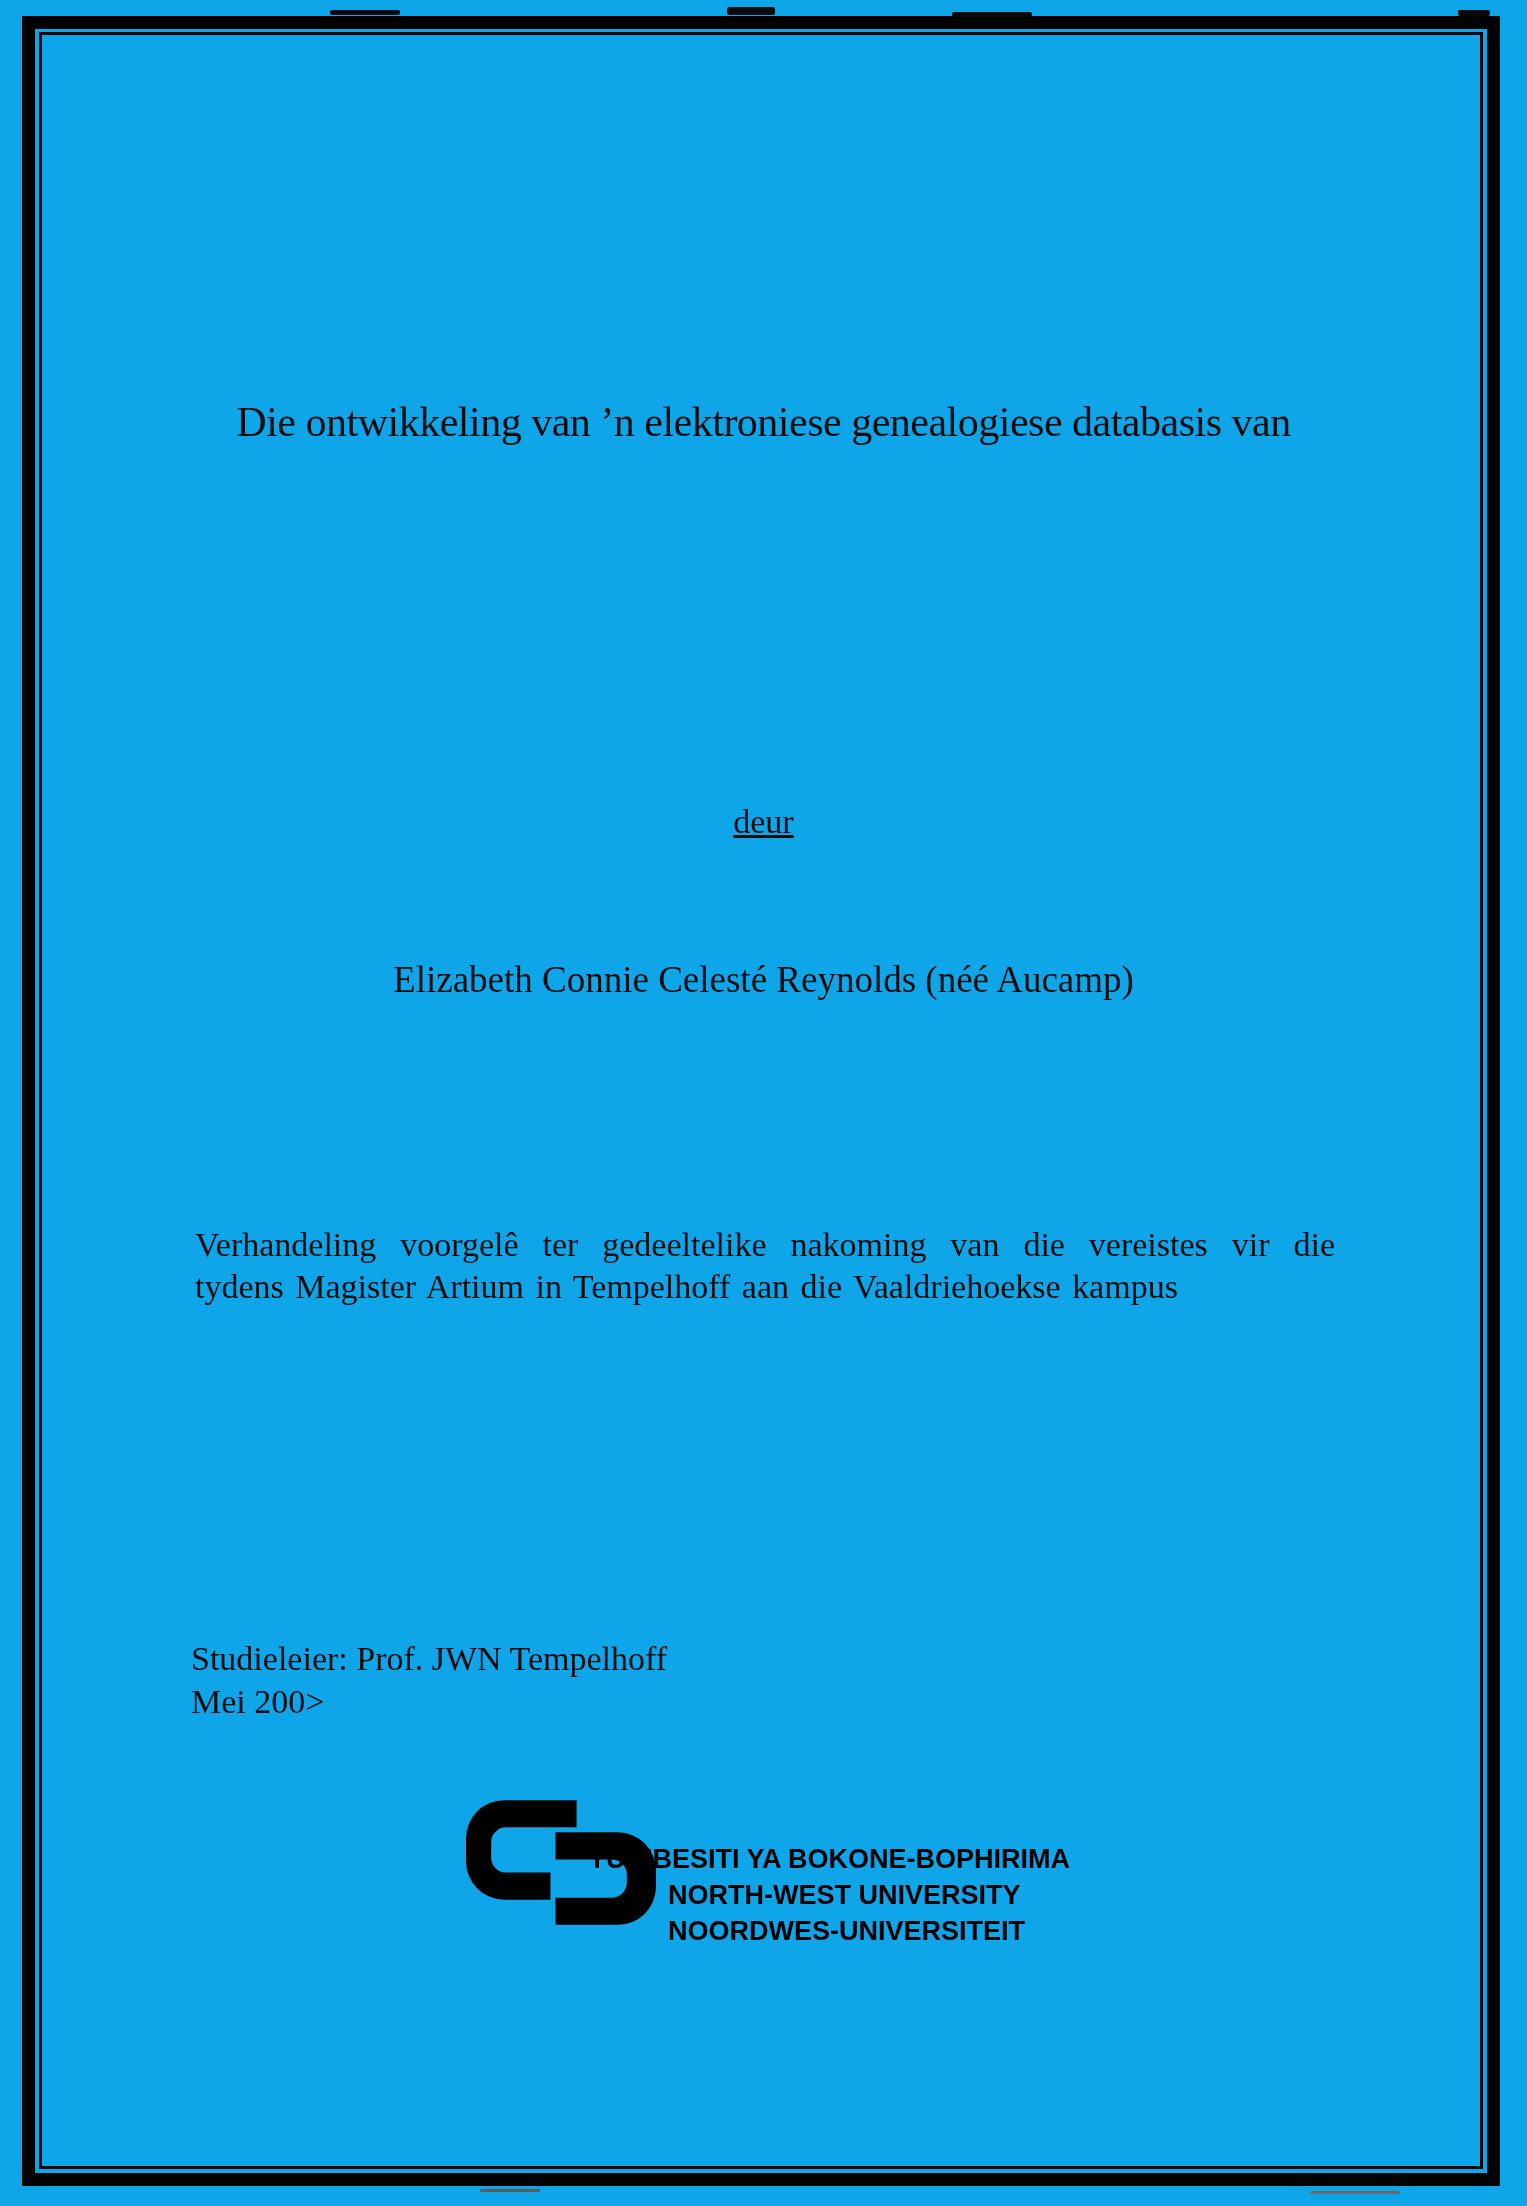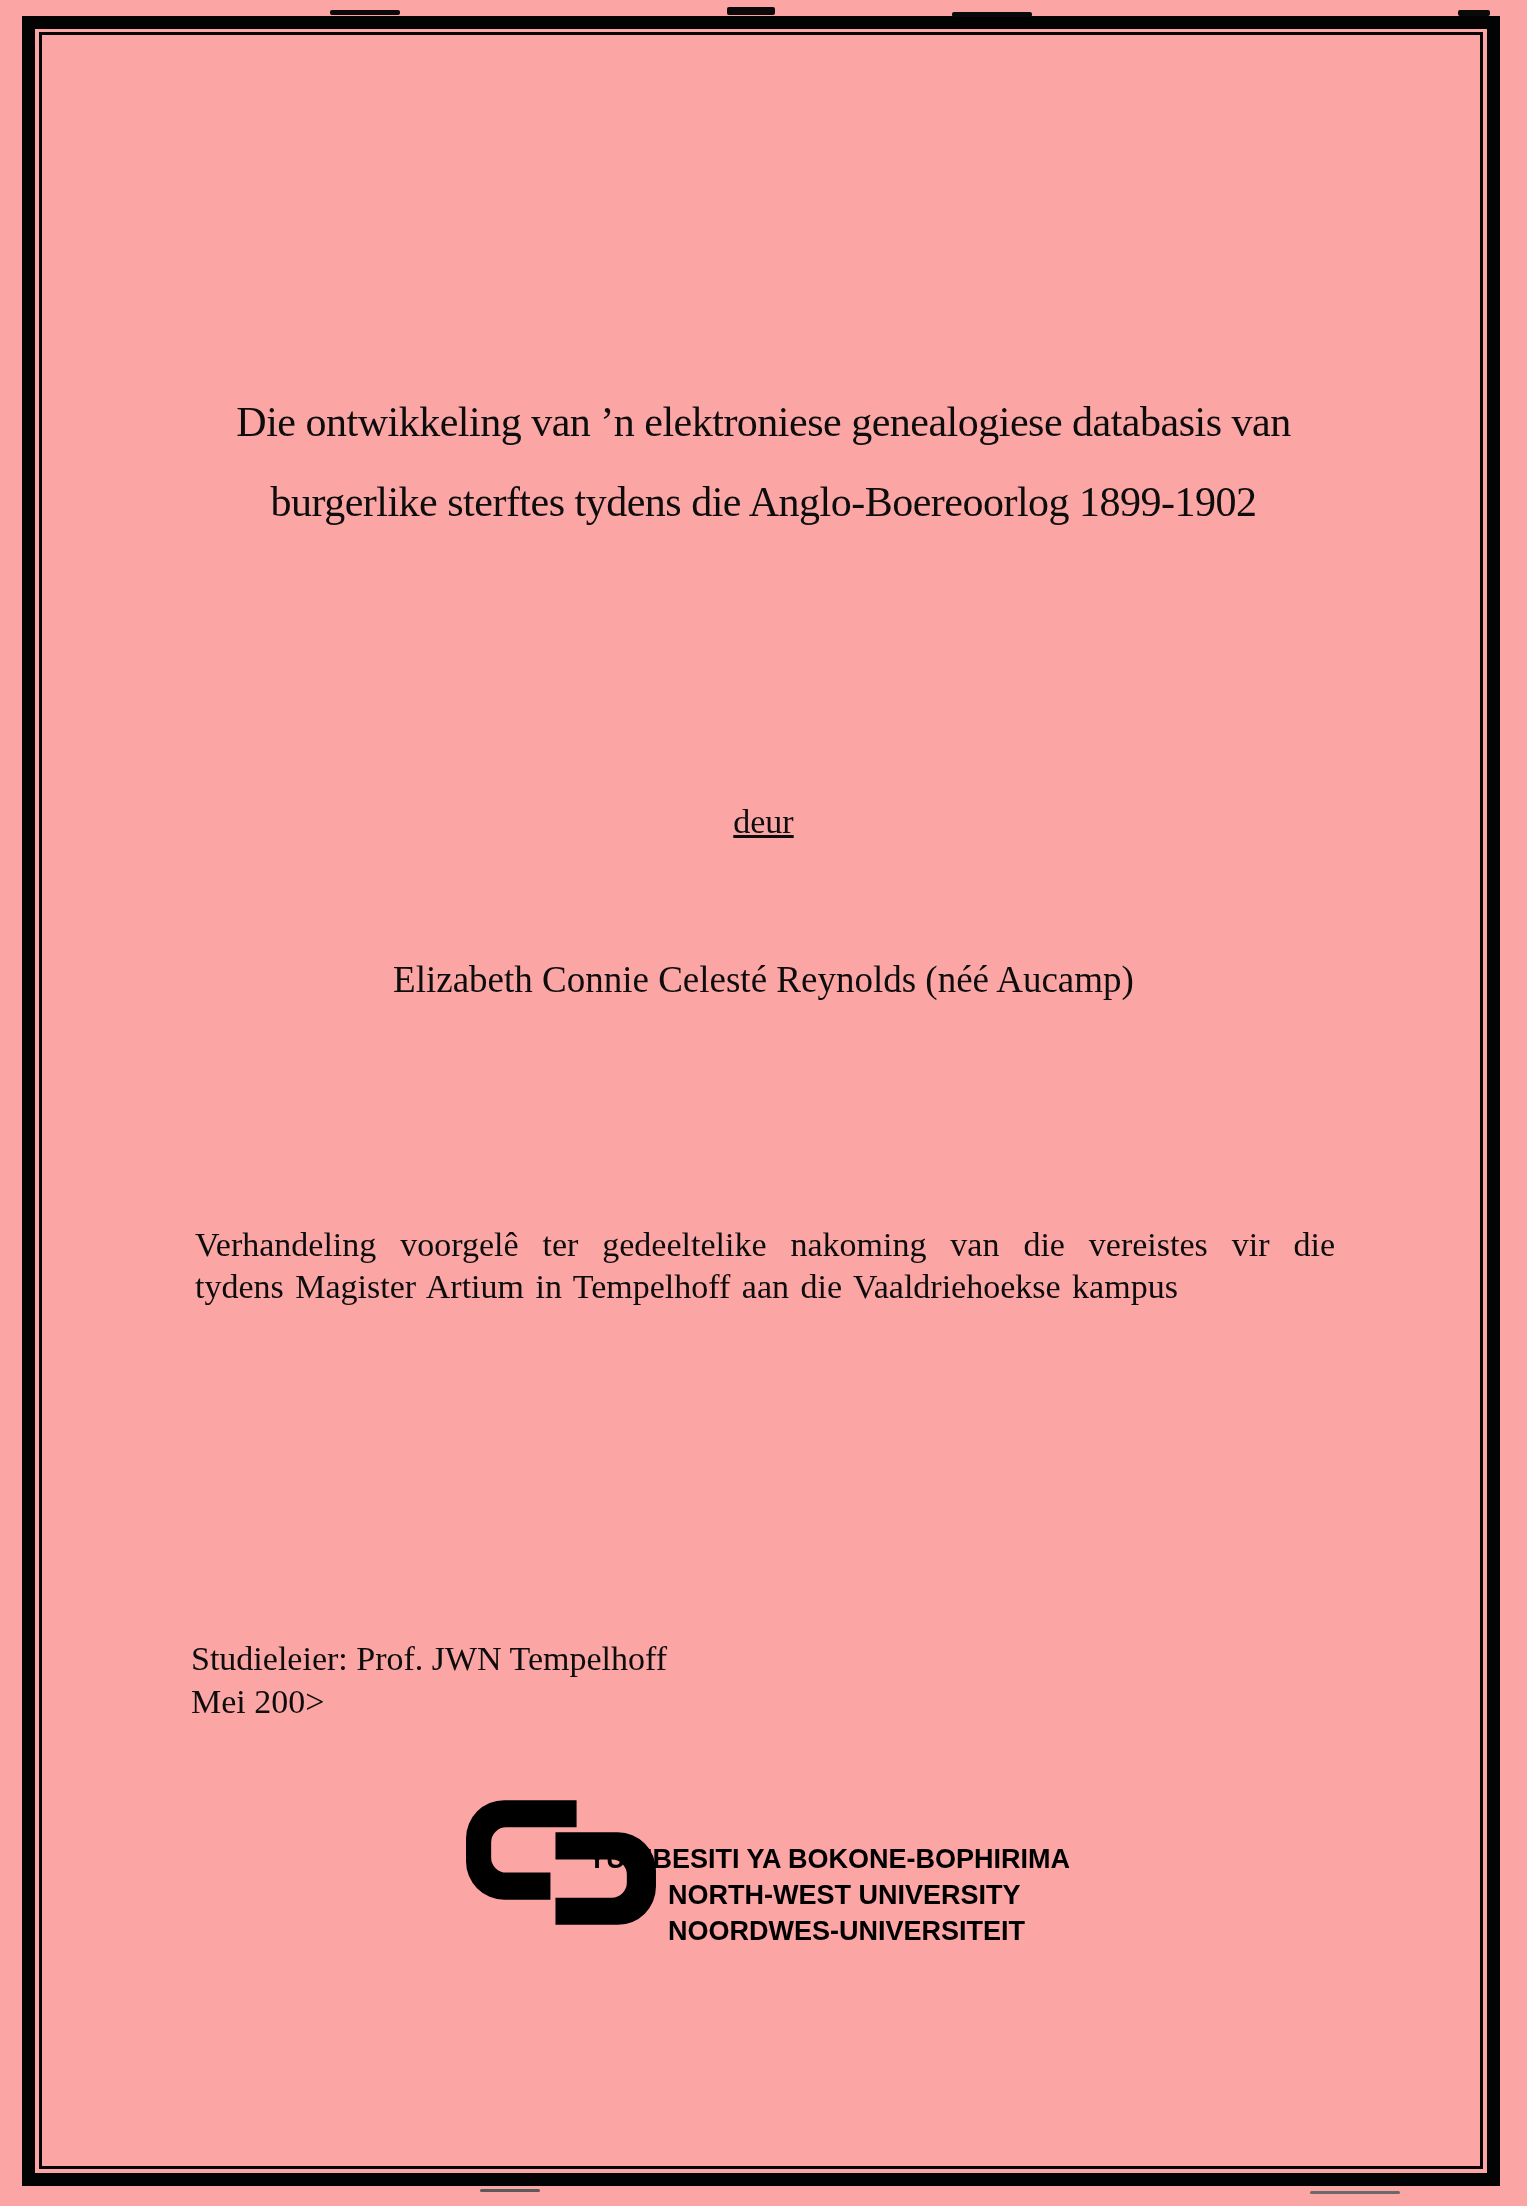--- a/index.html
+++ b/index.html
@@ -4,21 +4,21 @@
 <style>
   html, body {
     margin: 0;
     padding: 0;
     background: #ffffff;
   }
   .page {
     position: relative;
     width: 1527px;
     height: 2206px;
-    background: #fca5a5;
+    background: #0ea5e9;
     overflow: hidden;
     font-family: "Liberation Serif", serif;
     color: #0d0d0d;
   }
   
   .frame-outer {
     position: absolute;
     left: 22px;
     top: 16px;
     width: 1478px;
@@ -131,21 +131,20 @@
     <span class="noise n1"></span>
     <span class="noise n2"></span>
     <span class="noise n3"></span>
     <span class="noise n4"></span>
     <span class="noise n5"></span>
     <span class="noise n6"></span>
   </div>
 
   <div class="title">
     <div>Die ontwikkeling van ’n elektroniese genealogiese databasis van</div>
-    <div>burgerlike sterftes tydens die Anglo-Boereoorlog 1899-1902</div>
   </div>
 
   <div class="byline">deur</div>
 
   <div class="author">Elizabeth Connie Celesté Reynolds (néé Aucamp)</div>
 
   <div class="statement">
     <div class="just">Verhandeling voorgelê ter gedeeltelike nakoming van die vereistes vir die</div>
     <div class="wspace"><span>tydens </span><span class="it">Magister Artium</span><span> in Tempelhoff aan die Vaaldriehoekse kampus</span></div>
   </div>

